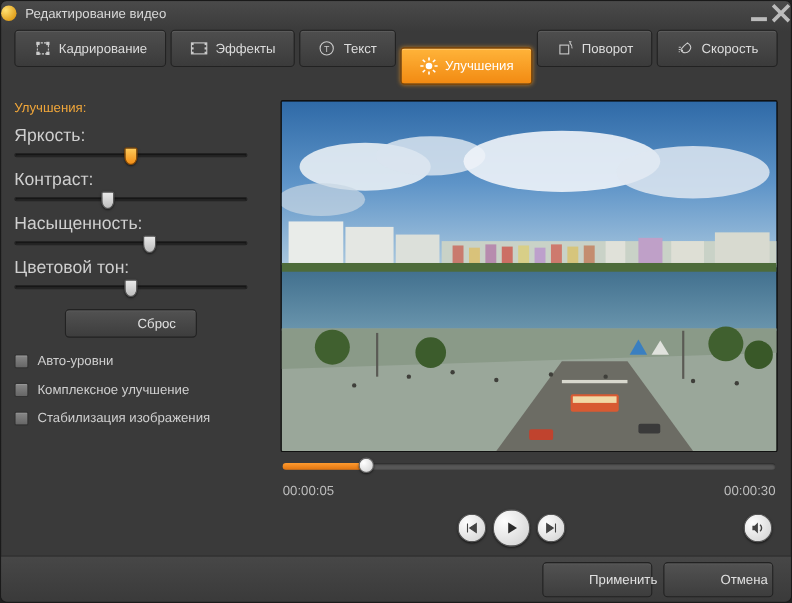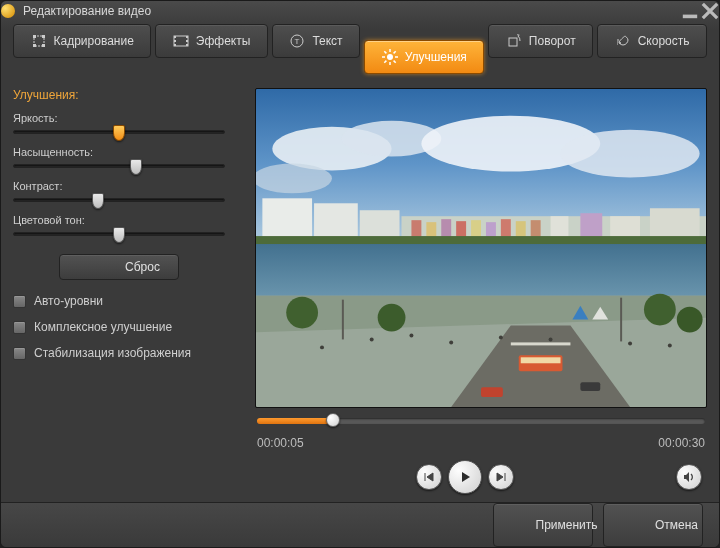--- a/index.html
+++ b/index.html
@@ -78,21 +78,21 @@
   .side {
     width: 212px;
     display: flex; flex-direction: column;
   }
   .section-title {
     color: #f0a63a;
     font-size: 12px;
     margin-bottom: 10px;
   }
   .slider-group { margin-bottom: 12px; }
-  .slider-label { color: #cfcfcf; font-size: 11px; margin-bottom: 6px; }
+  .slider-label { color: #cfcfcf; font-size: 16px; margin-bottom: 6px; }
   .slider-track {
     position: relative;
     height: 4px;
     background: #2d2d2d;
     border: 1px solid #222;
     border-radius: 2px;
     box-shadow: inset 0 1px 2px rgba(0,0,0,0.7);
   }
   .slider-thumb {
     position: absolute; top: -6px;
@@ -185,21 +185,21 @@
   .vol { width: 26px; height:26px; }
 
   .footer {
     height: 48px;
     background: linear-gradient(#474747,#3a3a3a);
     border-top: 1px solid #222;
     display:flex; align-items:center; justify-content:flex-end;
     gap: 10px; padding: 0 16px;
     border-radius: 0 0 6px 6px;
   }
-  .footer .btn { width: 100px; height: 44px; }
+  .footer .btn { width: 100px; height: 32px; }
 </style>
 </head>
 <body>
 
 <div class="window">
 
   <div class="titlebar">
     <div class="app-icon"></div>
     <div class="title">Редактирование видео</div>
     <div class="win-btn">
@@ -295,30 +295,30 @@
       <div class="section-title">Улучшения:</div>
 
       <div class="slider-group">
         <div class="slider-label">Яркость:</div>
         <div class="slider-track">
           <div class="slider-thumb accent" style="left:50%"></div>
         </div>
       </div>
 
       <div class="slider-group">
+        <div class="slider-label">Контраст:</div>
+        <div class="slider-track">
+          <div class="slider-thumb" style="left:40%"></div>
+        </div>
+      </div>
+
+      <div class="slider-group">
         <div class="slider-label">Насыщенность:</div>
         <div class="slider-track">
           <div class="slider-thumb" style="left:58%"></div>
-        </div>
-      </div>
-
-      <div class="slider-group">
-        <div class="slider-label">Контраст:</div>
-        <div class="slider-track">
-          <div class="slider-thumb" style="left:40%"></div>
         </div>
       </div>
 
       <div class="slider-group">
         <div class="slider-label">Цветовой тон:</div>
         <div class="slider-track">
           <div class="slider-thumb" style="left:50%"></div>
         </div>
       </div>
 

